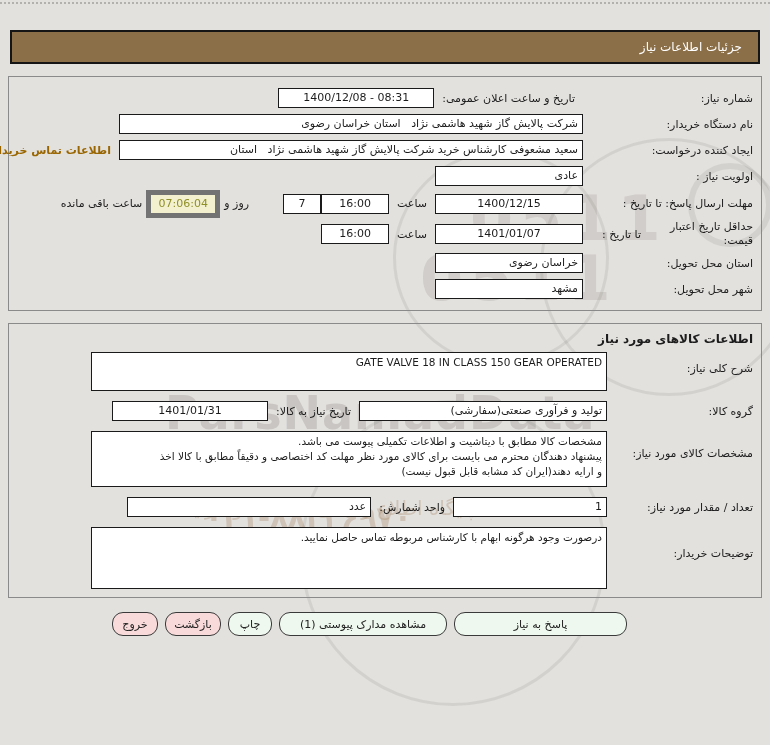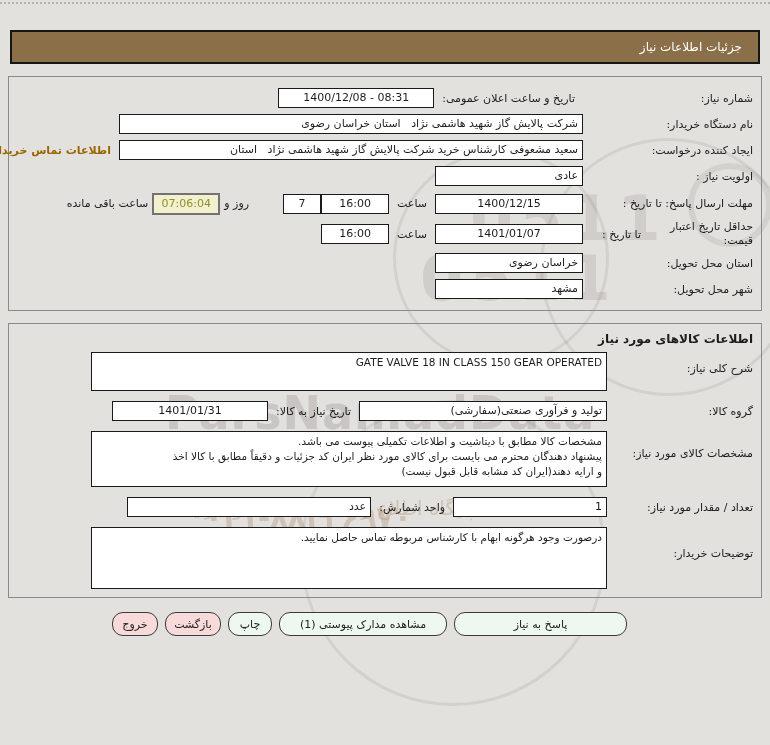--- a/index.html
+++ b/index.html
@@ -63,21 +63,21 @@
   .w246{width:238px;flex:0 0 238px;}
   .w150{width:144px;flex:0 0 144px;}
   .w240{width:234px;flex:0 0 234px;}
   .center{text-align:center;}
   .ltr{direction:ltr;unicode-bidi:isolate;}
   .gap30{margin-left:30px;}
   .m4{margin:8px 4px;}
   .link{color:var(--c-link,#996600);margin-right:8px;cursor:pointer;white-space:nowrap;font-weight:bold;}
   .remain{
     background:var(--c-remain-bg,#f2f0cf);
-    border:2px solid #737373;
+    border:5px solid #737373;
     color:var(--c-remain-tx,#8f8f2a);
   }
   .tarea{
     background:#fff;border:1px solid #1a1a1a;
     padding:2px 4px;text-align:right;
     width:506px;flex:0 0 506px;
     font-size:10.5px;line-height:1.45;
   }
   .h-desc{height:33px;}
   .h-specs{height:50px;}
@@ -192,21 +192,21 @@
       <span class="lbl lbl-2">گروه کالا:</span>
       <div class="ibox w246">تولید و فرآوری صنعتی(سفارشی)</div>
       <span class="lbl lbl-mid">تاریخ نیاز به کالا:</span>
       <div class="ibox w152 center ltr">1401/01/31</div>
     </div>
 
     <div class="row p2row" style="align-items:flex-start;">
       <span class="lbl lbl-2" style="margin-top:16px;">مشخصات کالای مورد نیاز:</span>
       <div class="tarea h-specs">
         <div>مشخصات کالا مطابق با دیتاشیت و اطلاعات تکمیلی پیوست می باشد.</div>
-        <div>پیشنهاد دهندگان محترم می بایست برای کالای مورد نظر ایران کد جزئیات و دقیقاً مطابق با کالا اخذ</div>
+        <div>پیشنهاد دهندگان محترم می بایست برای کالای مورد نظر مهلت کد اختصاصی و دقیقاً مطابق با کالا اخذ</div>
         <div>و ارایه دهند(ایران کد مشابه قابل قبول نیست)</div>
       </div>
     </div>
 
     <div class="row p2row">
       <span class="lbl lbl-2">تعداد / مقدار مورد نیاز:</span>
       <div class="ibox w150 ltr" style="text-align:right;">1</div>
       <span class="lbl lbl-mid">واحد شمارش:</span>
       <div class="ibox w240">عدد</div>
     </div>

